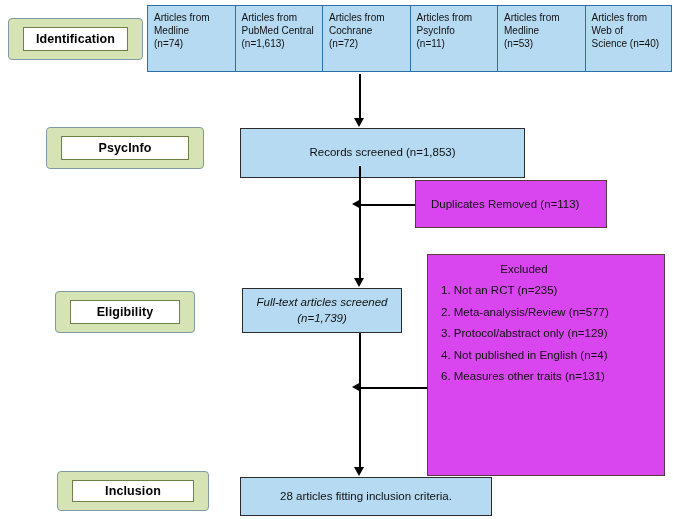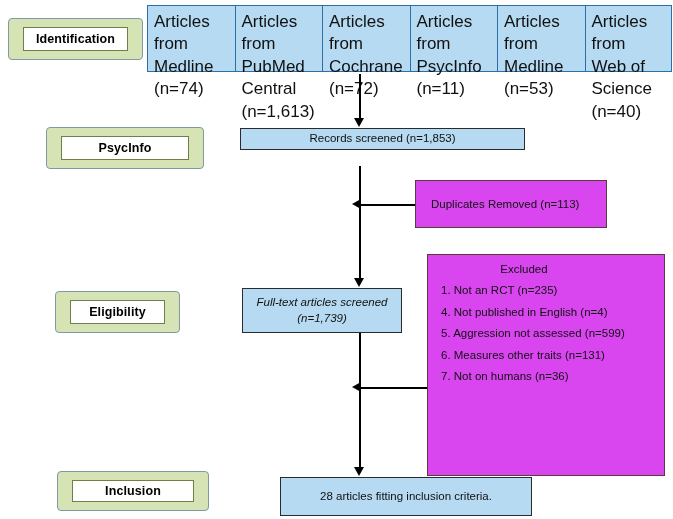--- a/index.html
+++ b/index.html
@@ -66,21 +66,21 @@
     display: flex;
   }
   .source-cell {
     background: #b5daf2;
     border: 1px solid #2b6ea8;
     border-right-width: 0;
     box-sizing: border-box;
     width: 87.5px;
     height: 67px;
     padding: 5px 6px 0 6px;
-    font-size: 17px;
+    font-size: 10px;
     color: #111111;
     line-height: 1.32;
   }
   .source-cell:last-child {
     border-right-width: 1px;
   }
 
   
   .pink-box {
     position: absolute;
@@ -146,21 +146,21 @@
 <div id="canvas">
 
   <div class="stage-pill" style="left:8px; top:18px; width:135px; height:42px;">
     <div class="stage-inner">Identification</div>
   </div>
 
   <div class="stage-pill" style="left:46px; top:127px; width:158px; height:42px;">
     <div class="stage-inner">PsycInfo</div>
   </div>
 
-  <div class="stage-pill" style="left:55px; top:291px; width:125px; height:42px;">
+  <div class="stage-pill" style="left:55px; top:291px; width:140px; height:42px;">
     <div class="stage-inner">Eligibility</div>
   </div>
 
   <div class="stage-pill" style="left:57px; top:471px; width:152px; height:40px;">
     <div class="stage-inner">Inclusion</div>
   </div>
 
   <div class="source-row">
     <div class="source-cell">
       <div>Articles from</div>
@@ -190,21 +190,21 @@
     <div class="source-cell">
       <div>Articles from</div>
       <div>Web of</div>
       <div>Science (n=40)</div>
     </div>
   </div>
 
   <div class="vline" style="left:359px; top:74px; height:46px;"></div>
   <div class="arrow-down" style="left:353.5px; top:118px;"></div>
 
-  <div class="blue-box" style="left:240px; top:128px; width:285px; height:22px;">
+  <div class="blue-box" style="left:240px; top:128px; width:285px; height:50px;">
     <span>Records screened (n=1,853)</span>
   </div>
 
   <div class="vline" style="left:359px; top:166px; height:114px;"></div>
   <div class="arrow-down" style="left:353.5px; top:278px;"></div>
 
   <div class="pink-box" id="duplicates-box" style="left:415px; top:180px; width:192px; height:48px;">
     <span>Duplicates Removed (n=113)</span>
   </div>
   <div class="hline" style="left:361px; top:204px; width:54px;"></div>
@@ -216,25 +216,25 @@
       <div>(n=1,739)</div>
     </div>
   </div>
 
   <div class="vline" style="left:359px; top:333px; height:136px;"></div>
   <div class="arrow-down" style="left:353.5px; top:467px;"></div>
 
   <div class="pink-box" id="excluded-box" style="left:427px; top:254px; width:238px; height:222px;">
     <div class="excluded-title">Excluded</div>
     <div class="excluded-item">1. Not an RCT (n=235)</div>
+    <div class="excluded-item">2. Meta-analysis/Review (n=577)</div>
+    <div class="excluded-item">3. Protocol/abstract only (n=129)</div>
     <div class="excluded-item">4. Not published in English (n=4)</div>
-    <div class="excluded-item">5. Aggression not assessed (n=599)</div>
     <div class="excluded-item">6. Measures other traits (n=131)</div>
-    <div class="excluded-item">7. Not on humans (n=36)</div>
   </div>
   <div class="hline" style="left:361px; top:387px; width:66px;"></div>
   <div class="arrow-left" style="left:352px; top:381.5px;"></div>
 
-  <div class="blue-box" style="left:240px; top:477px; width:252px; height:39px;margin-left:40px;">
+  <div class="blue-box" style="left:240px; top:477px; width:252px; height:39px;">
     <span>28 articles fitting inclusion criteria.</span>
   </div>
 
 </div>
 
 </body></html>

